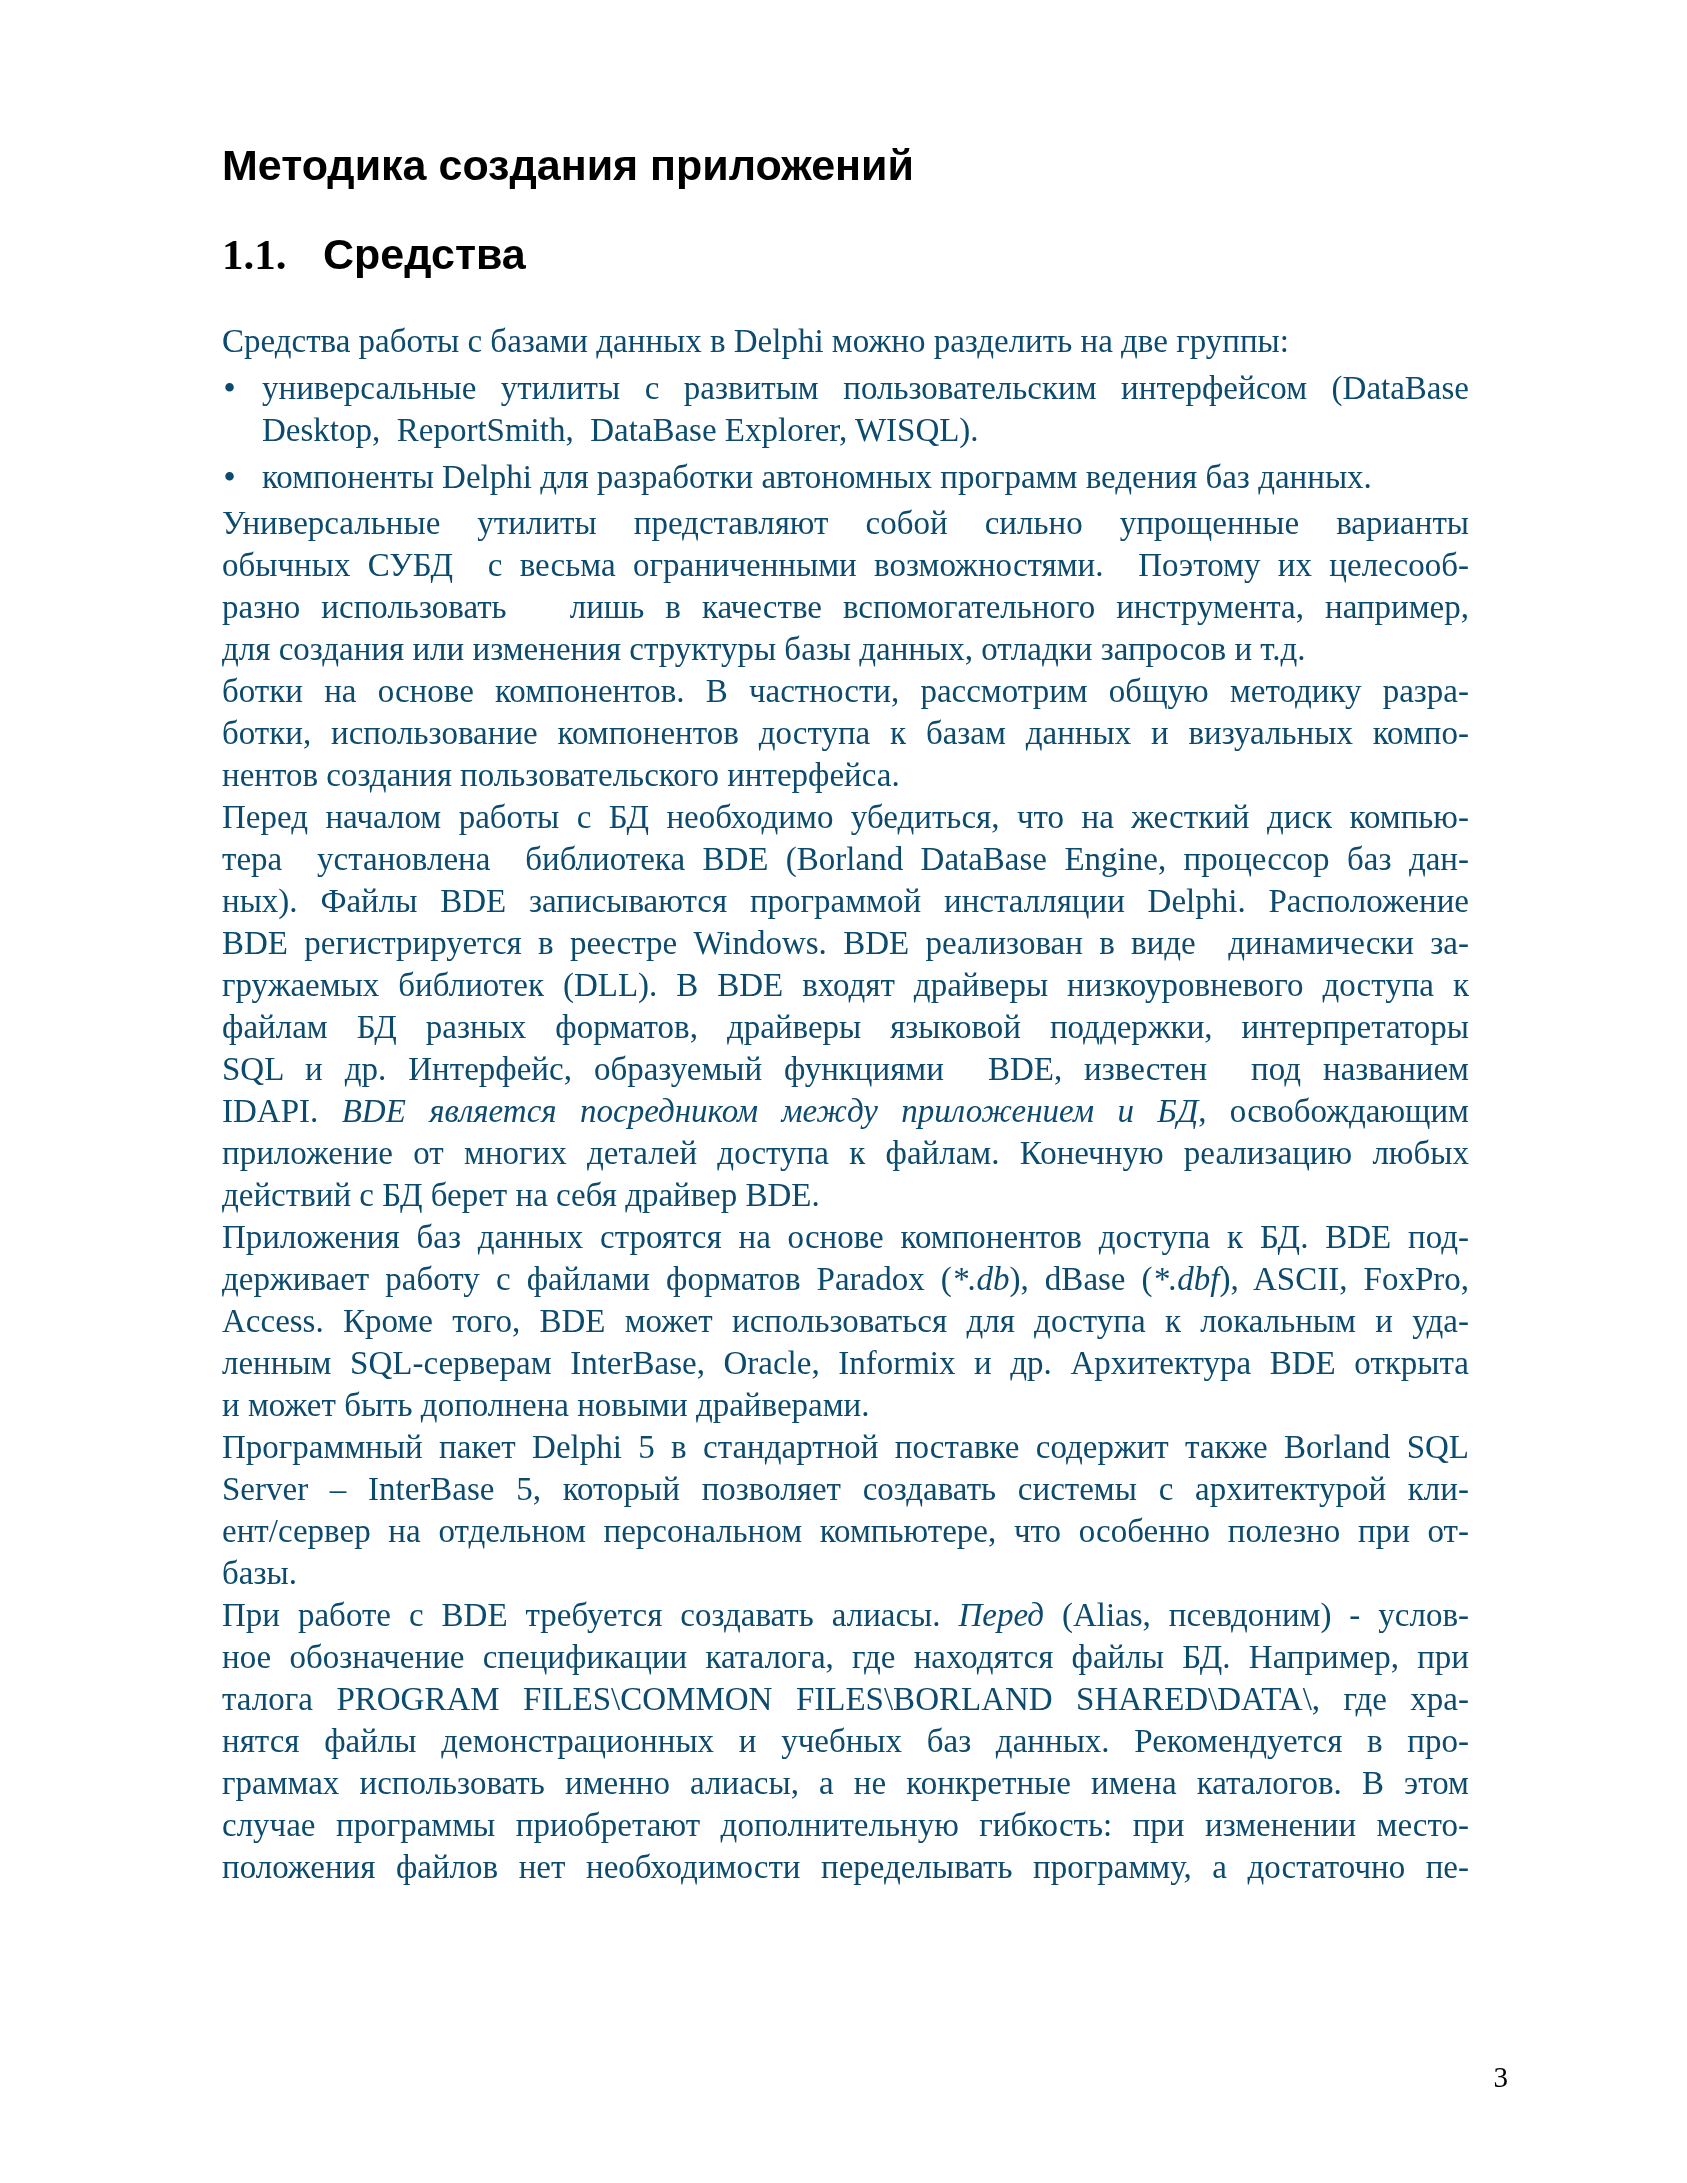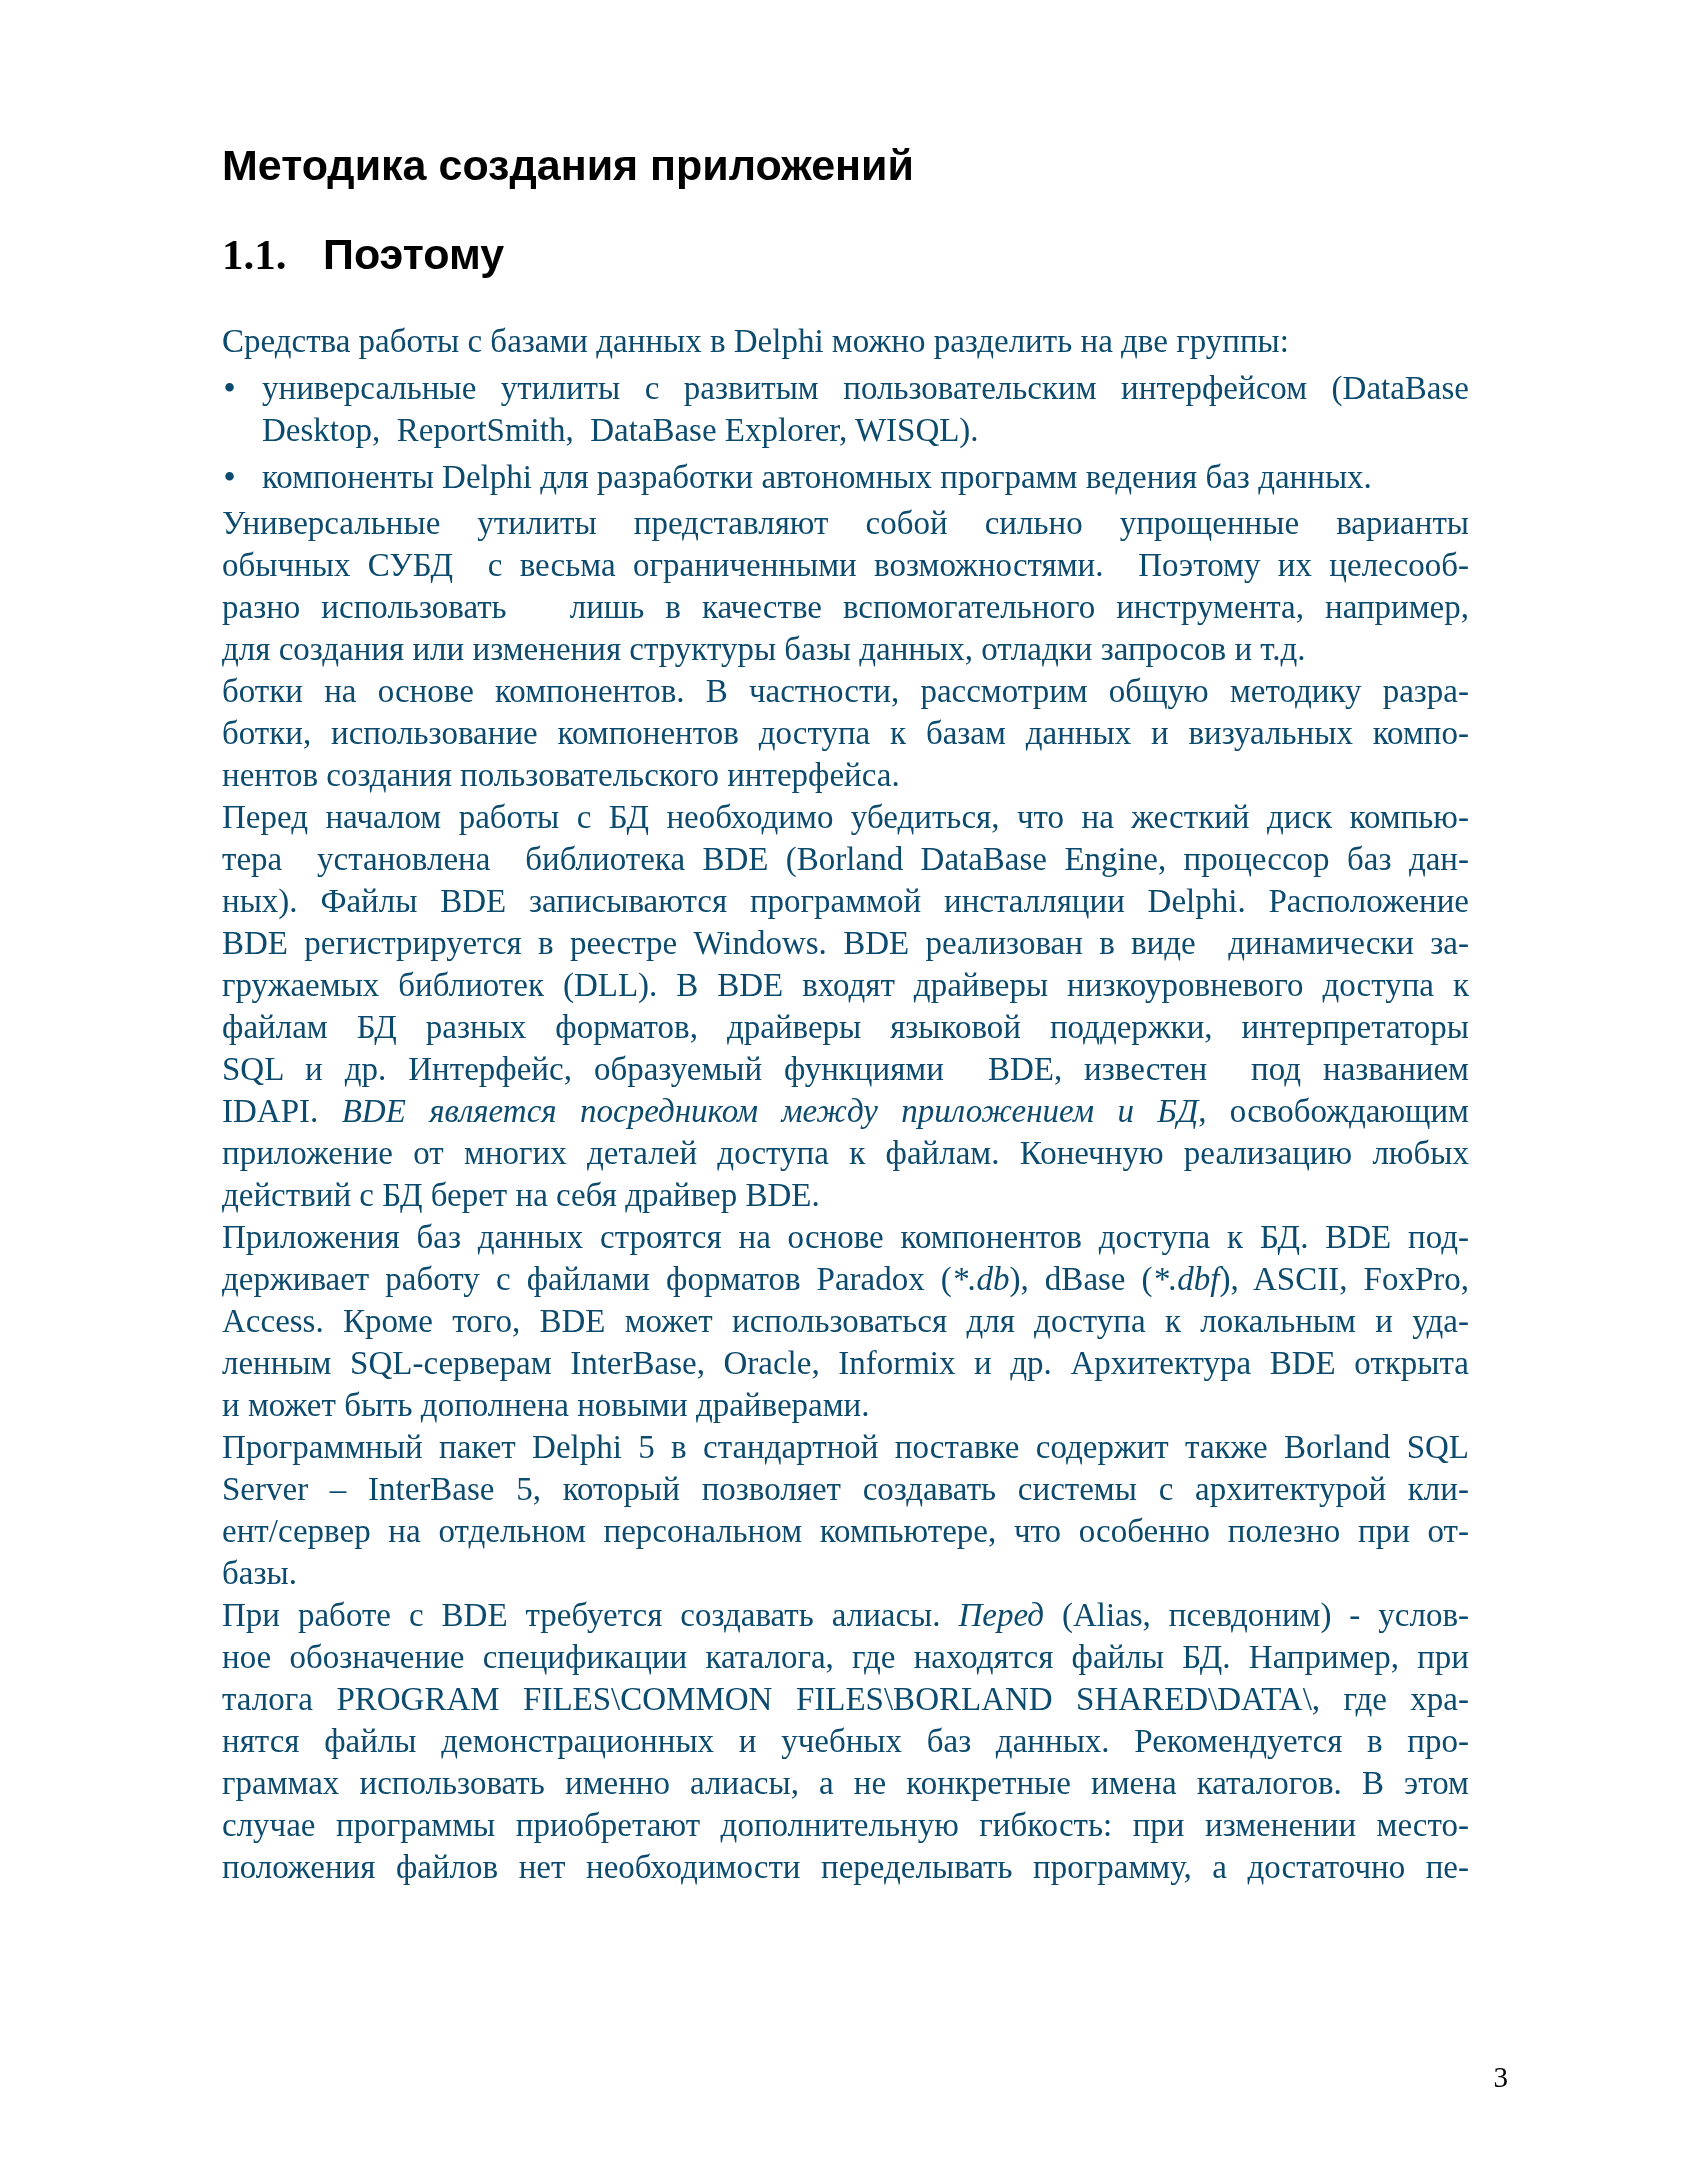--- a/index.html
+++ b/index.html
@@ -85,21 +85,21 @@
   }
   i { font-style: italic; }
 </style>
 </head>
 <body>
 
 <div class="page">
   <div class="content">
     <h1 class="doc-title">Методика создания приложений</h1>
     <div class="section-heading">
-      <span class="num">1.1.</span><span class="ttl">Поэтому</span>
+      <span class="num">1.1.</span><span class="ttl">Средства</span>
     </div>
     <div class="body-text" id="body-root">
         <div class="para">
           <div class="line nojust">Средства работы с базами данных в Delphi можно разделить на две группы:</div>
         </div>
         <div class="bullet-item">
           <span class="bullet-glyph">•</span>
           <div class="bullet-lines">
             <div class="line">универсальные утилиты с развитым пользовательским интерфейсом (DataBase</div>
             <div class="line nojust">Desktop,&nbsp; ReportSmith,&nbsp; DataBase Explorer, WISQL).</div>

